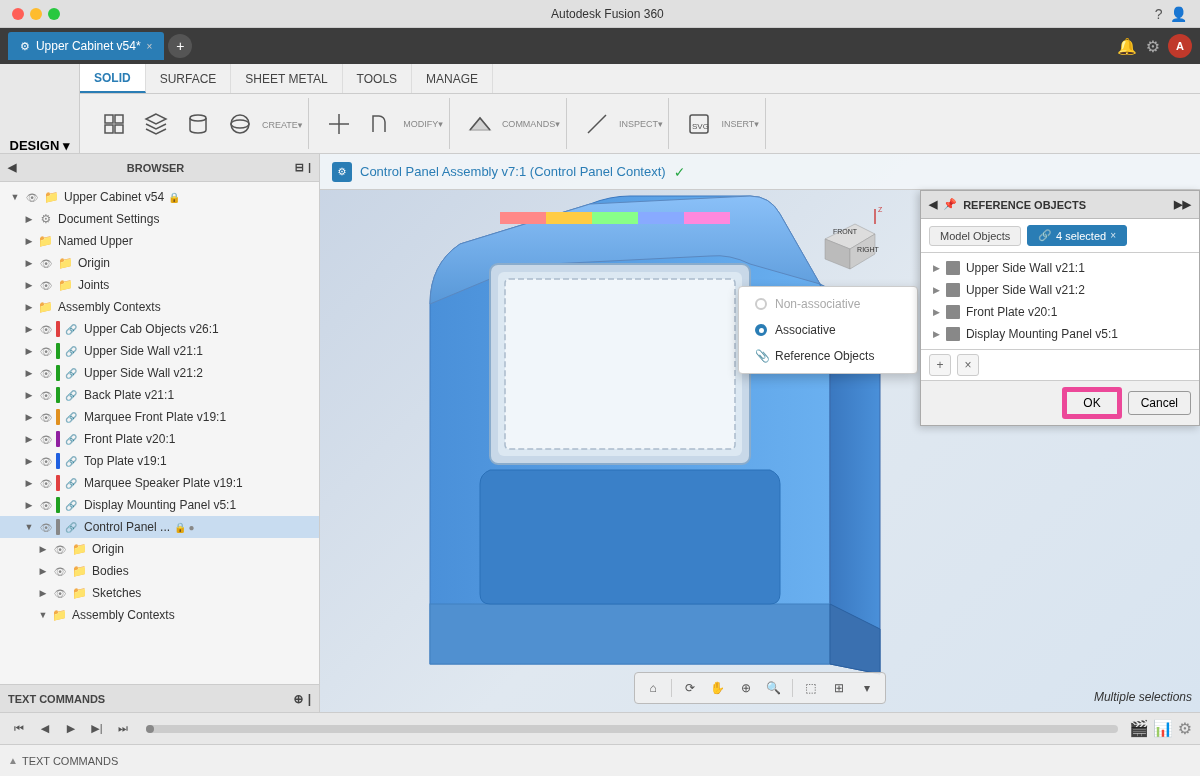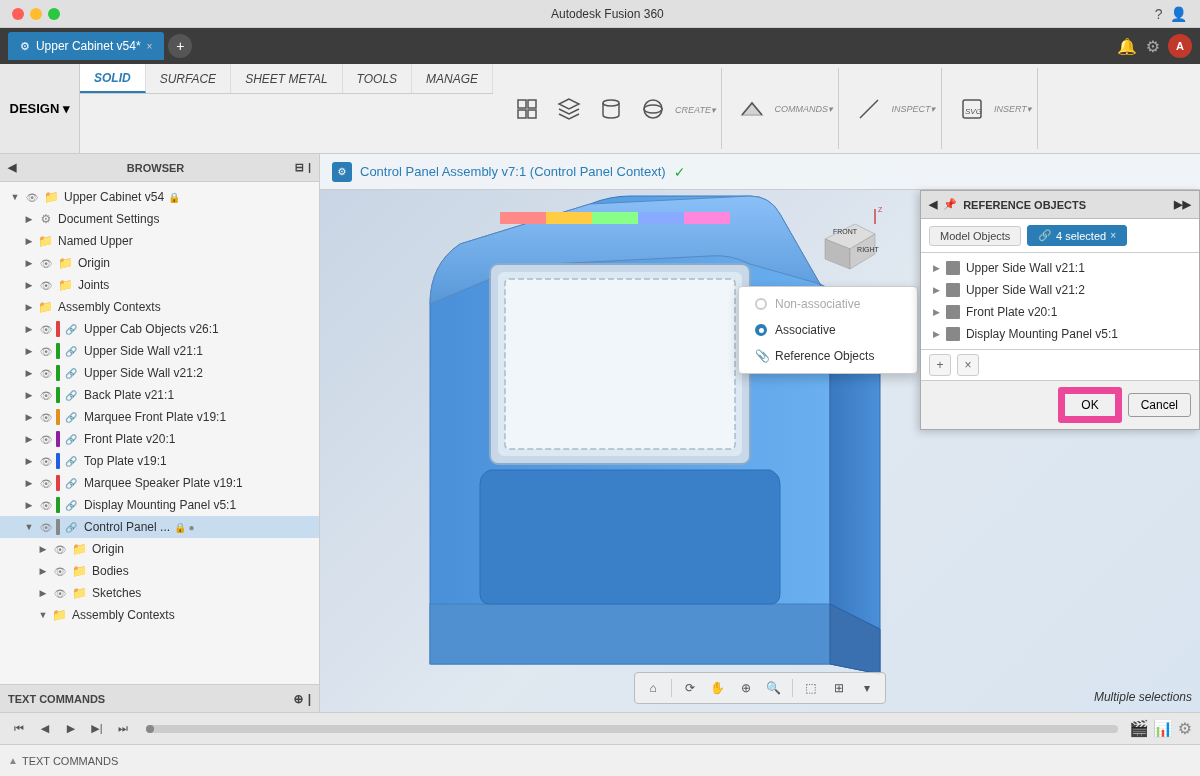--- a/index.html
+++ b/index.html
@@ -16,22 +16,22 @@
     .title-bar-right { display: flex; gap: 8px; align-items: center; }
 
     
     .tab-bar { height: 36px; background: #3c3c3c; display: flex; align-items: center; padding: 0 8px; gap: 4px; }
     .tab-item { height: 28px; background: #2a7db5; color: white; padding: 0 12px; display: flex; align-items: center; gap: 6px; border-radius: 3px 3px 0 0; font-size: 12px; cursor: pointer; }
     .tab-close { color: #ccc; font-size: 10px; cursor: pointer; }
     .tab-new { width: 24px; height: 24px; background: #555; border-radius: 50%; display: flex; align-items: center; justify-content: center; color: white; cursor: pointer; font-size: 14px; }
 
     
     .toolbar { height: 90px; background: #f0f0f0; border-bottom: 1px solid #ccc; display: flex; align-items: stretch; }
-    .toolbar-design { width: 80px; background: #e8e8e8; display: flex; align-items: center; justify-content: center; border-right: 1px solid #ccc; cursor: pointer; font-size: 13px; font-weight: 600; }
-    .toolbar-tabs { flex: 1; display: flex; flex-direction: row; font-style: italic; }
+    .toolbar-design { width: 80px; background: #e8e8e8; display: flex; align-items: flex-end; justify-content: center; border-right: 1px solid #ccc; cursor: pointer; font-size: 13px; font-weight: 600; }
+    .toolbar-tabs { flex: 1; display: flex; flex-direction: column; }
     .toolbar-tab-row { display: flex; border-bottom: 1px solid #ccc; height: 30px; }
     .toolbar-tab { padding: 0 14px; display: flex; align-items: center; font-size: 12px; cursor: pointer; border-right: 1px solid #ddd; color: #444; }
     .toolbar-tab.active { background: white; border-bottom: 2px solid #2a7db5; color: #2a7db5; font-weight: 600; }
     .toolbar-buttons { display: flex; align-items: center; padding: 4px 8px; gap: 4px; flex: 1; }
     .toolbar-group { display: flex; align-items: center; gap: 2px; padding: 0 6px; border-right: 1px solid #ccc; height: 100%; }
     .toolbar-btn { width: 40px; height: 44px; display: flex; flex-direction: column; align-items: center; justify-content: center; cursor: pointer; border-radius: 4px; gap: 2px; }
     .toolbar-btn svg { width: 24px; height: 24px; }
 
     
     .main { display: flex; height: calc(776px - 28px - 36px - 90px - 32px - 32px); }
@@ -80,21 +80,21 @@
     .ref-tab.active { background: #2a7db5; color: white; border-color: #2a7db5; display: flex; align-items: center; gap: 4px; }
     .ref-tab-close { color: rgba(255,255,255,0.8); font-size: 10px; cursor: pointer; }
     .ref-list { padding: 4px 0; background: white; min-height: 80px; }
     .ref-list-item { display: flex; align-items: center; padding: 4px 12px; gap: 6px; cursor: pointer; }
     .ref-list-arrow { color: #888; font-size: 9px; }
     .ref-list-icon { width: 14px; height: 14px; background: #888; border-radius: 1px; flex-shrink: 0; }
     .ref-list-label { font-size: 12px; color: #333; }
     .ref-panel-footer-icons { display: flex; align-items: center; padding: 4px 8px; gap: 6px; border-top: 1px solid #ccc; background: white; }
     .ref-icon-btn { width: 22px; height: 22px; display: flex; align-items: center; justify-content: center; border: 1px solid #ccc; border-radius: 3px; cursor: pointer; font-size: 12px; color: #666; background: #f5f5f5; }
     .ref-panel-actions { display: flex; align-items: center; justify-content: flex-end; padding: 6px 8px; gap: 6px; border-top: 1px solid #ccc; background: #f0f0f0; }
-    .btn-ok { padding: 4px 16px; background: #f0f0f0; border: 7px solid #ec4899; border-radius: 3px; font-size: 12px; cursor: pointer; }
+    .btn-ok { padding: 4px 16px; background: #f0f0f0; border: 5px solid #ec4899; border-radius: 3px; font-size: 12px; cursor: pointer; }
     .btn-cancel { padding: 4px 12px; background: #f0f0f0; border: 1px solid #999; border-radius: 3px; font-size: 12px; cursor: pointer; }
 
     
     .view-cube { position: absolute; top: 50px; right: 310px; width: 80px; height: 80px; }
 
     
     .timeline-bar { height: 32px; background: #e8e8e8; border-top: 1px solid #ccc; display: flex; align-items: center; padding: 0 8px; gap: 4px; }
     .timeline-btn { width: 22px; height: 22px; display: flex; align-items: center; justify-content: center; cursor: pointer; color: #555; font-size: 11px; border-radius: 2px; }
     .timeline-track { flex: 1; height: 8px; background: #ccc; border-radius: 4px; margin: 0 8px; }
     .timeline-thumb { width: 8px; height: 8px; background: #888; border-radius: 50%; }
@@ -186,20 +186,33 @@
         </div>
         <div class="toolbar-btn">
           <svg viewBox="0 0 24 24" fill="none" stroke="#555" stroke-width="1.5">
               <circle cx="12" cy="12" r="9"></circle>
               <ellipse cx="12" cy="12" rx="9" ry="4"></ellipse>
             </svg>
         </div>
         <div style="font-size:9px;color:#888;margin-top:2px;">CREATE▾</div>
       </div>
 
+      <div class="toolbar-group">
+        <div class="toolbar-btn">
+          <svg viewBox="0 0 24 24" fill="none" stroke="#555" stroke-width="1.5">
+              <path d="M12 2v20M2 12h20"></path>
+            </svg>
+        </div>
+        <div class="toolbar-btn">
+          <svg viewBox="0 0 24 24" fill="none" stroke="#555" stroke-width="1.5">
+              <path d="M4 20V4h6a6 6 0 016 6v10"></path>
+            </svg>
+        </div>
+        <div style="font-size:9px;color:#888;">MODIFY▾</div>
+      </div>
 
 
       <div class="toolbar-group">
         <div class="toolbar-btn">
           <svg viewBox="0 0 24 24" fill="none" stroke="#555" stroke-width="1.5">
               <path d="M2 18L12 6l10 12H2z" opacity="0.4" fill="#aaa"></path>
               <path d="M2 18L12 6l10 12"></path>
             </svg>
         </div>
         <div style="font-size:9px;color:#888;">COMMANDS▾</div>

